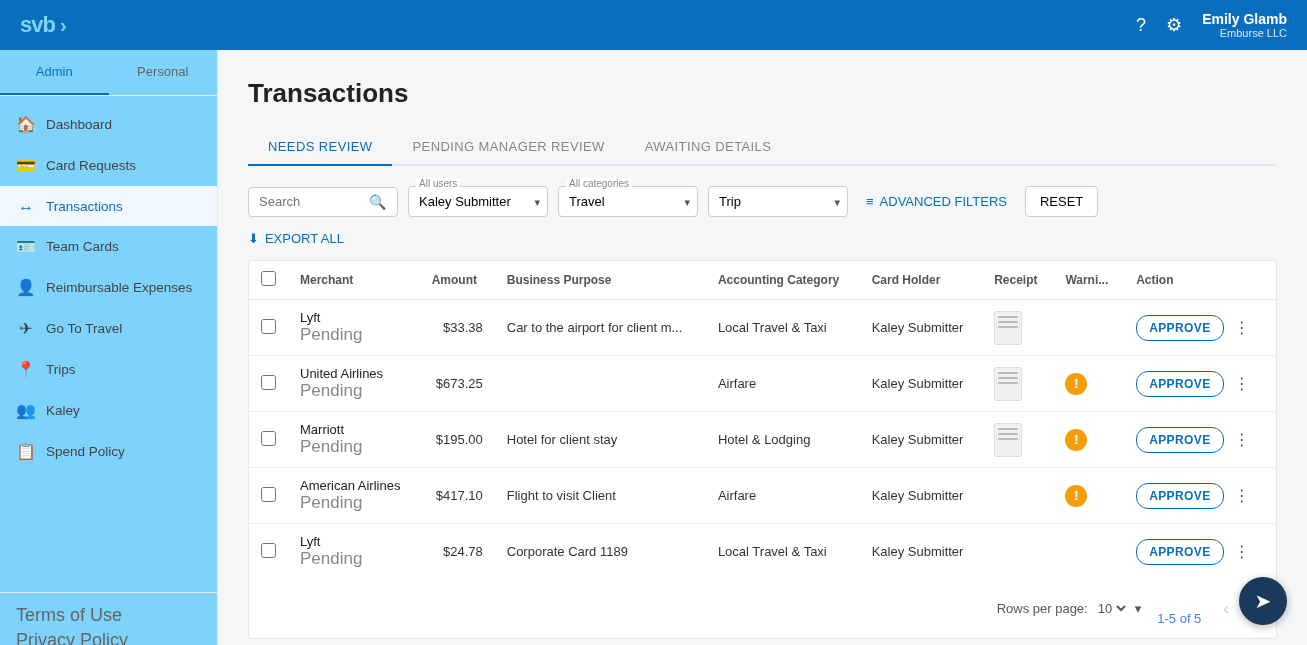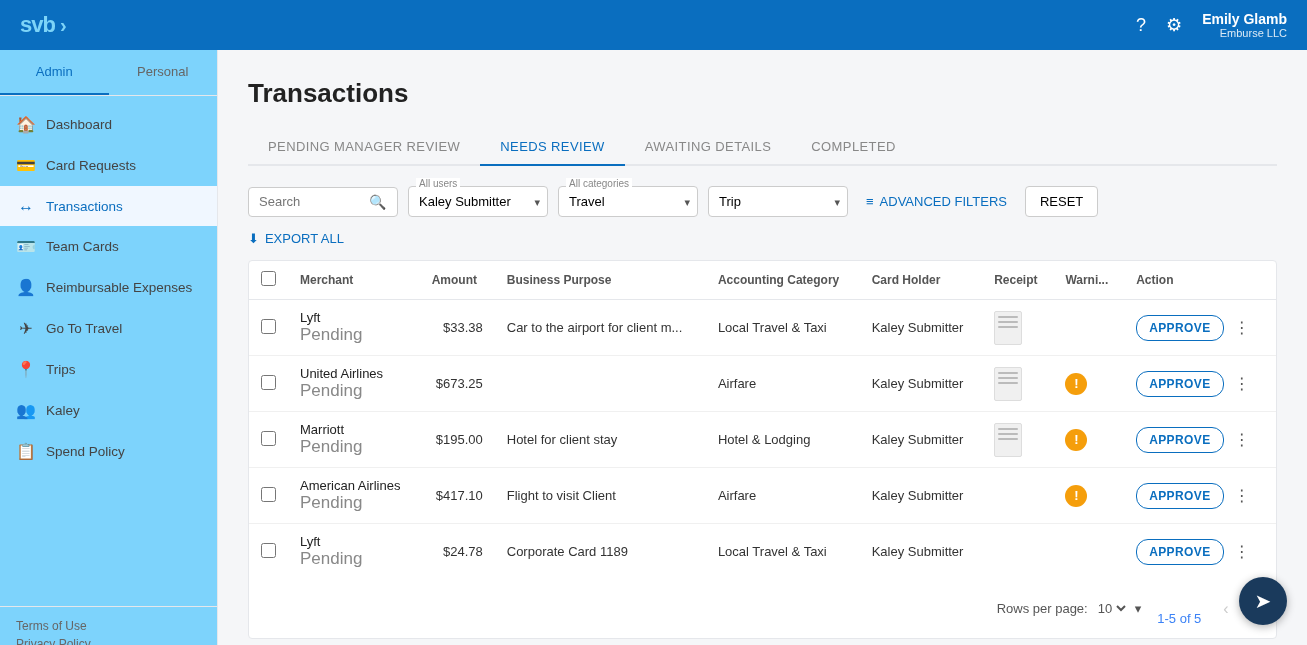--- a/index.html
+++ b/index.html
@@ -58,21 +58,21 @@
       align-items: center;
       gap: 10px;
       padding: 11px 16px;
       cursor: pointer;
       color: #444;
       font-size: 13.5px;
     }
     .nav-item.active { color: #0a6ebf; background: #f0f7ff; }
     .nav-item .nav-icon { font-size: 16px; width: 20px; text-align: center; }
     .sidebar-footer { padding: 12px 16px; border-top: 1px solid #e5e7eb; }
-    .sidebar-footer a { display: block; color: #666; font-size: 12px; margin-bottom: 4px; text-decoration: none; }
+    .sidebar-footer a { display: block; color: #666; font-size: 18px; margin-bottom: 4px; text-decoration: none; }
 
     
     .main { flex: 1; padding: 28px 30px; overflow-y: auto; }
     .page-title { font-size: 26px; font-weight: 600; margin-bottom: 20px; color: #222; }
 
     
     .tabs { display: flex; border-bottom: 2px solid #e5e7eb; margin-bottom: 20px; }
     .tab {
       padding: 10px 20px;
       font-size: 13px;
@@ -352,24 +352,23 @@
     <div class="sidebar-footer">
       <a href="#">Terms of Use</a>
       <a href="#">Privacy Policy</a>
     </div>
   </aside>
 
   <main class="main">
     <h1 class="page-title">Transactions</h1>
 
     <div class="tabs">
+      <div class="tab active">NEEDS REVIEW</div>
       <div class="tab">PENDING MANAGER REVIEW</div>
-      <div class="tab active">NEEDS REVIEW</div>
       <div class="tab">AWAITING DETAILS</div>
-      <div class="tab">COMPLETED</div>
     </div>
 
     <div class="filters-row">
       <div class="search-box">
         <input type="text" placeholder="Search" style="">
         <span class="search-icon">🔍</span>
       </div>
 
       <div class="filter-select-wrap">
         <span class="filter-label-top">All users</span>

